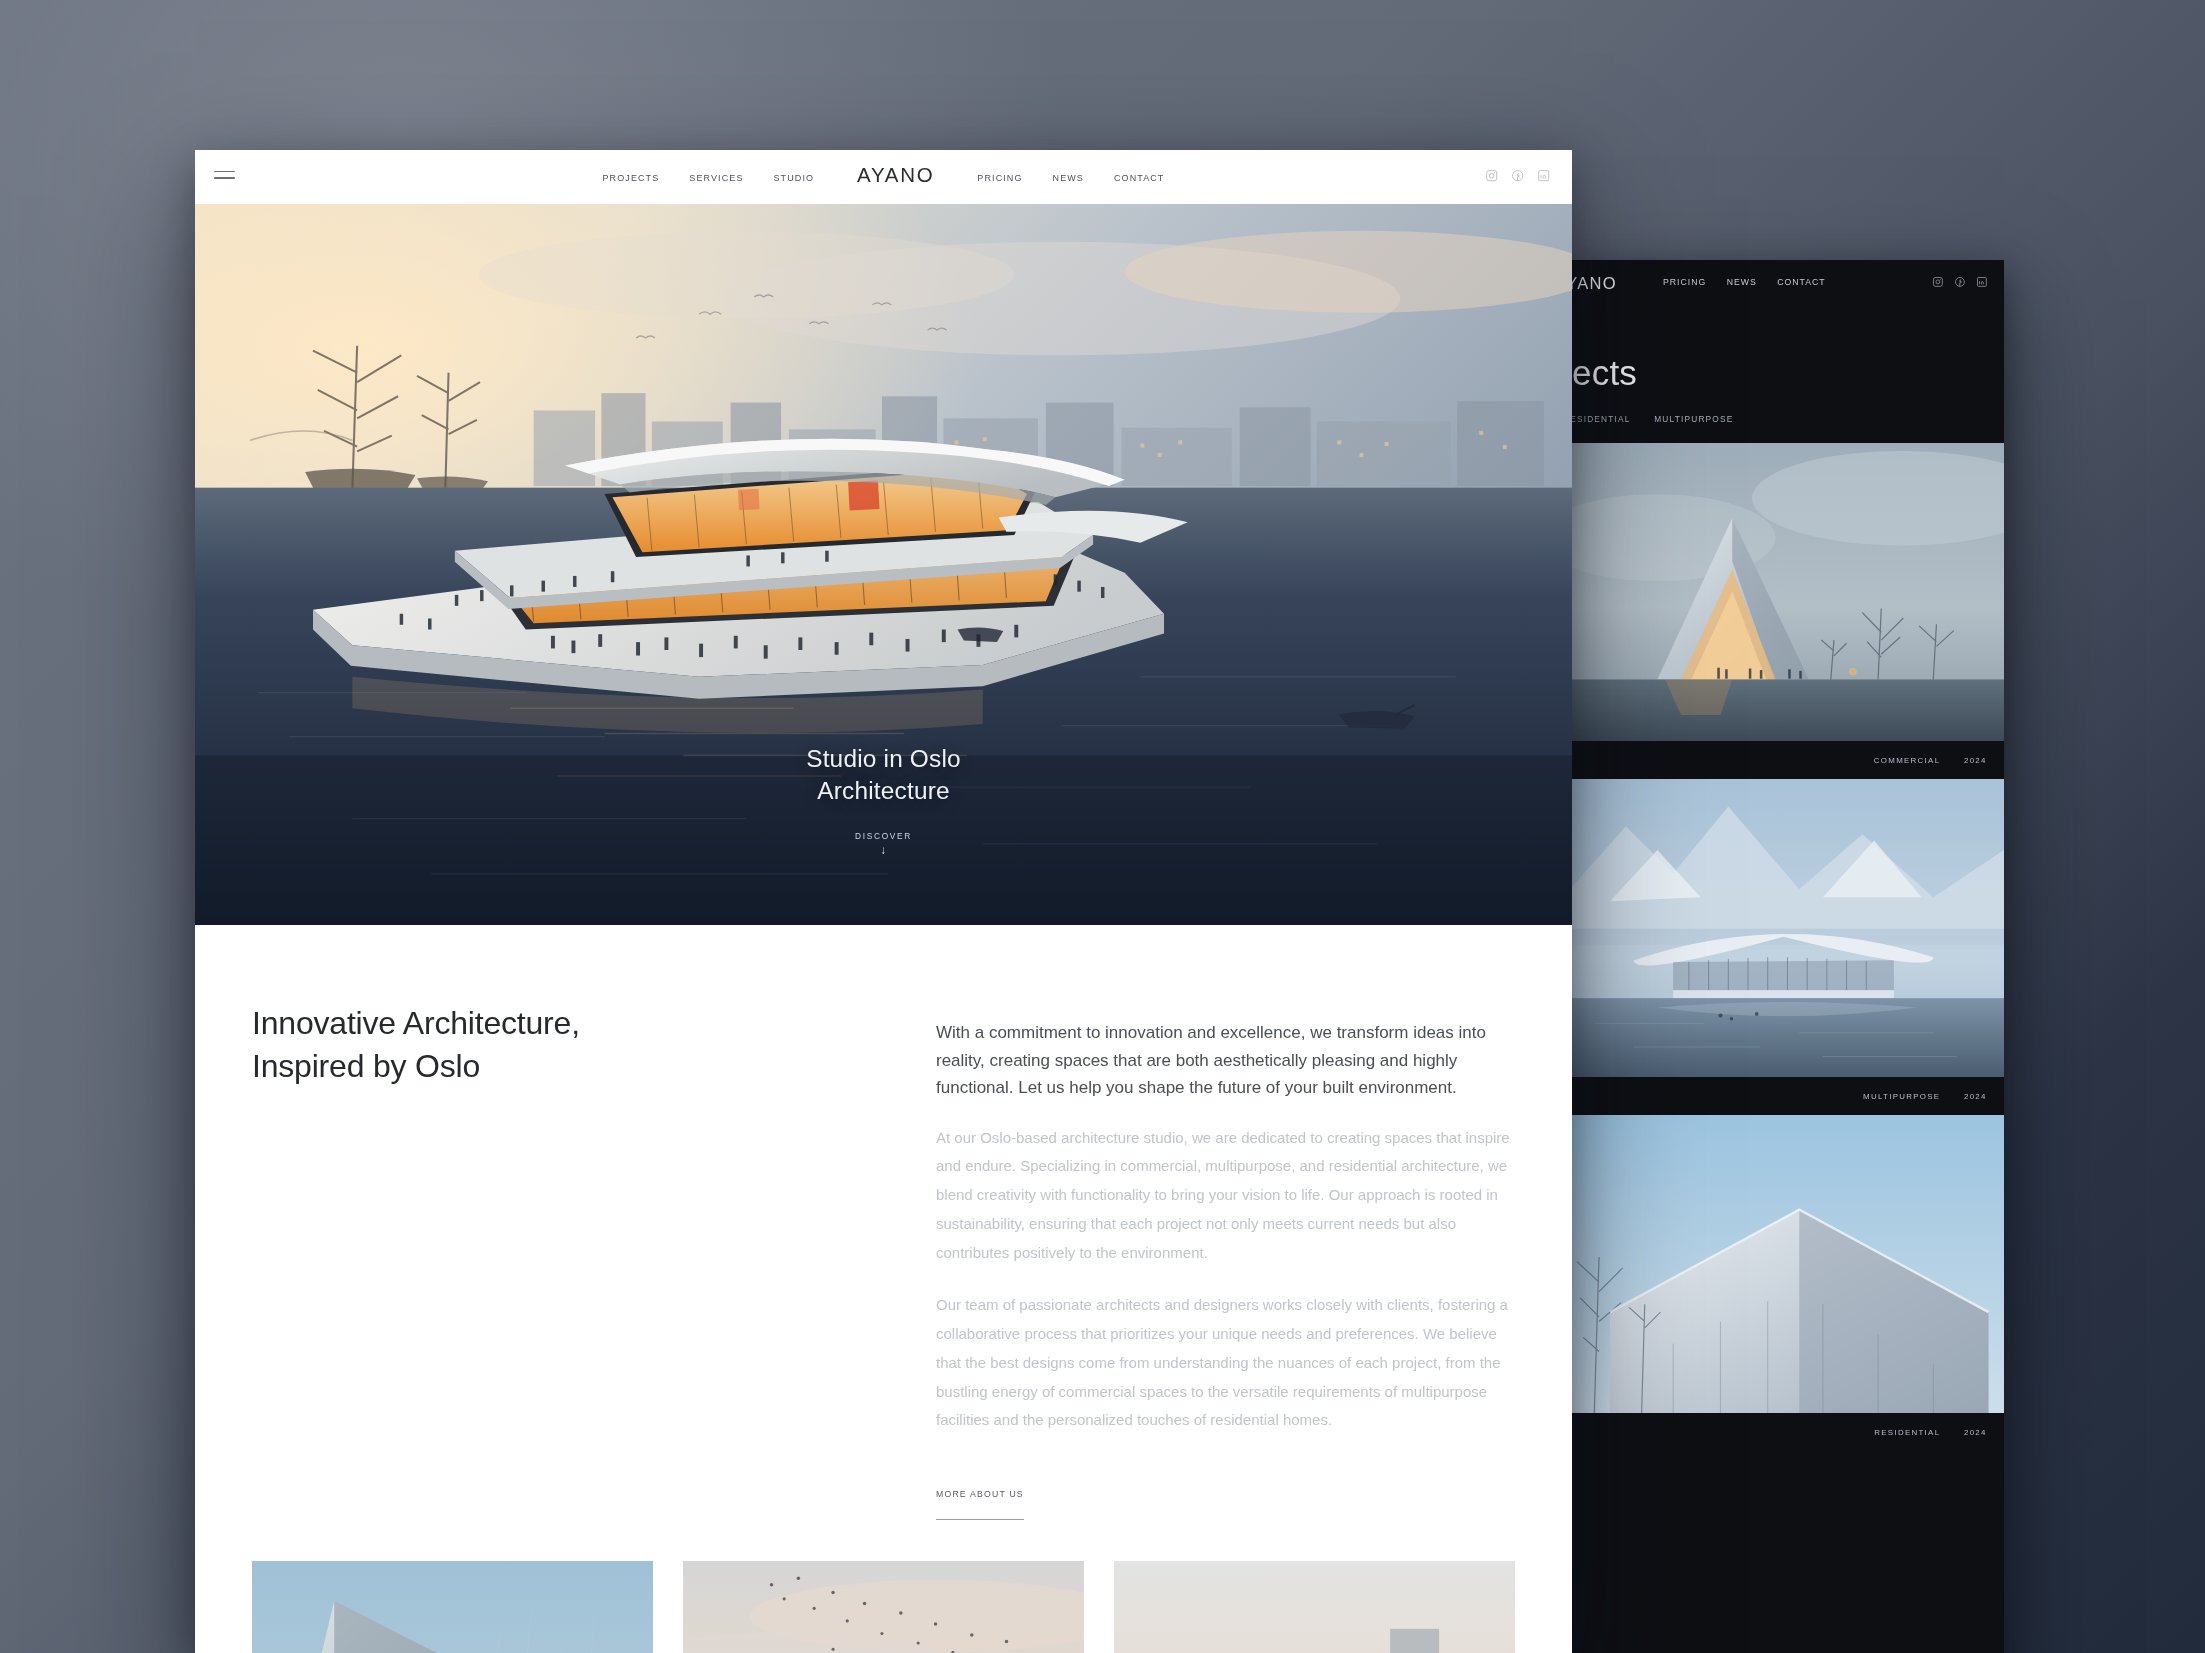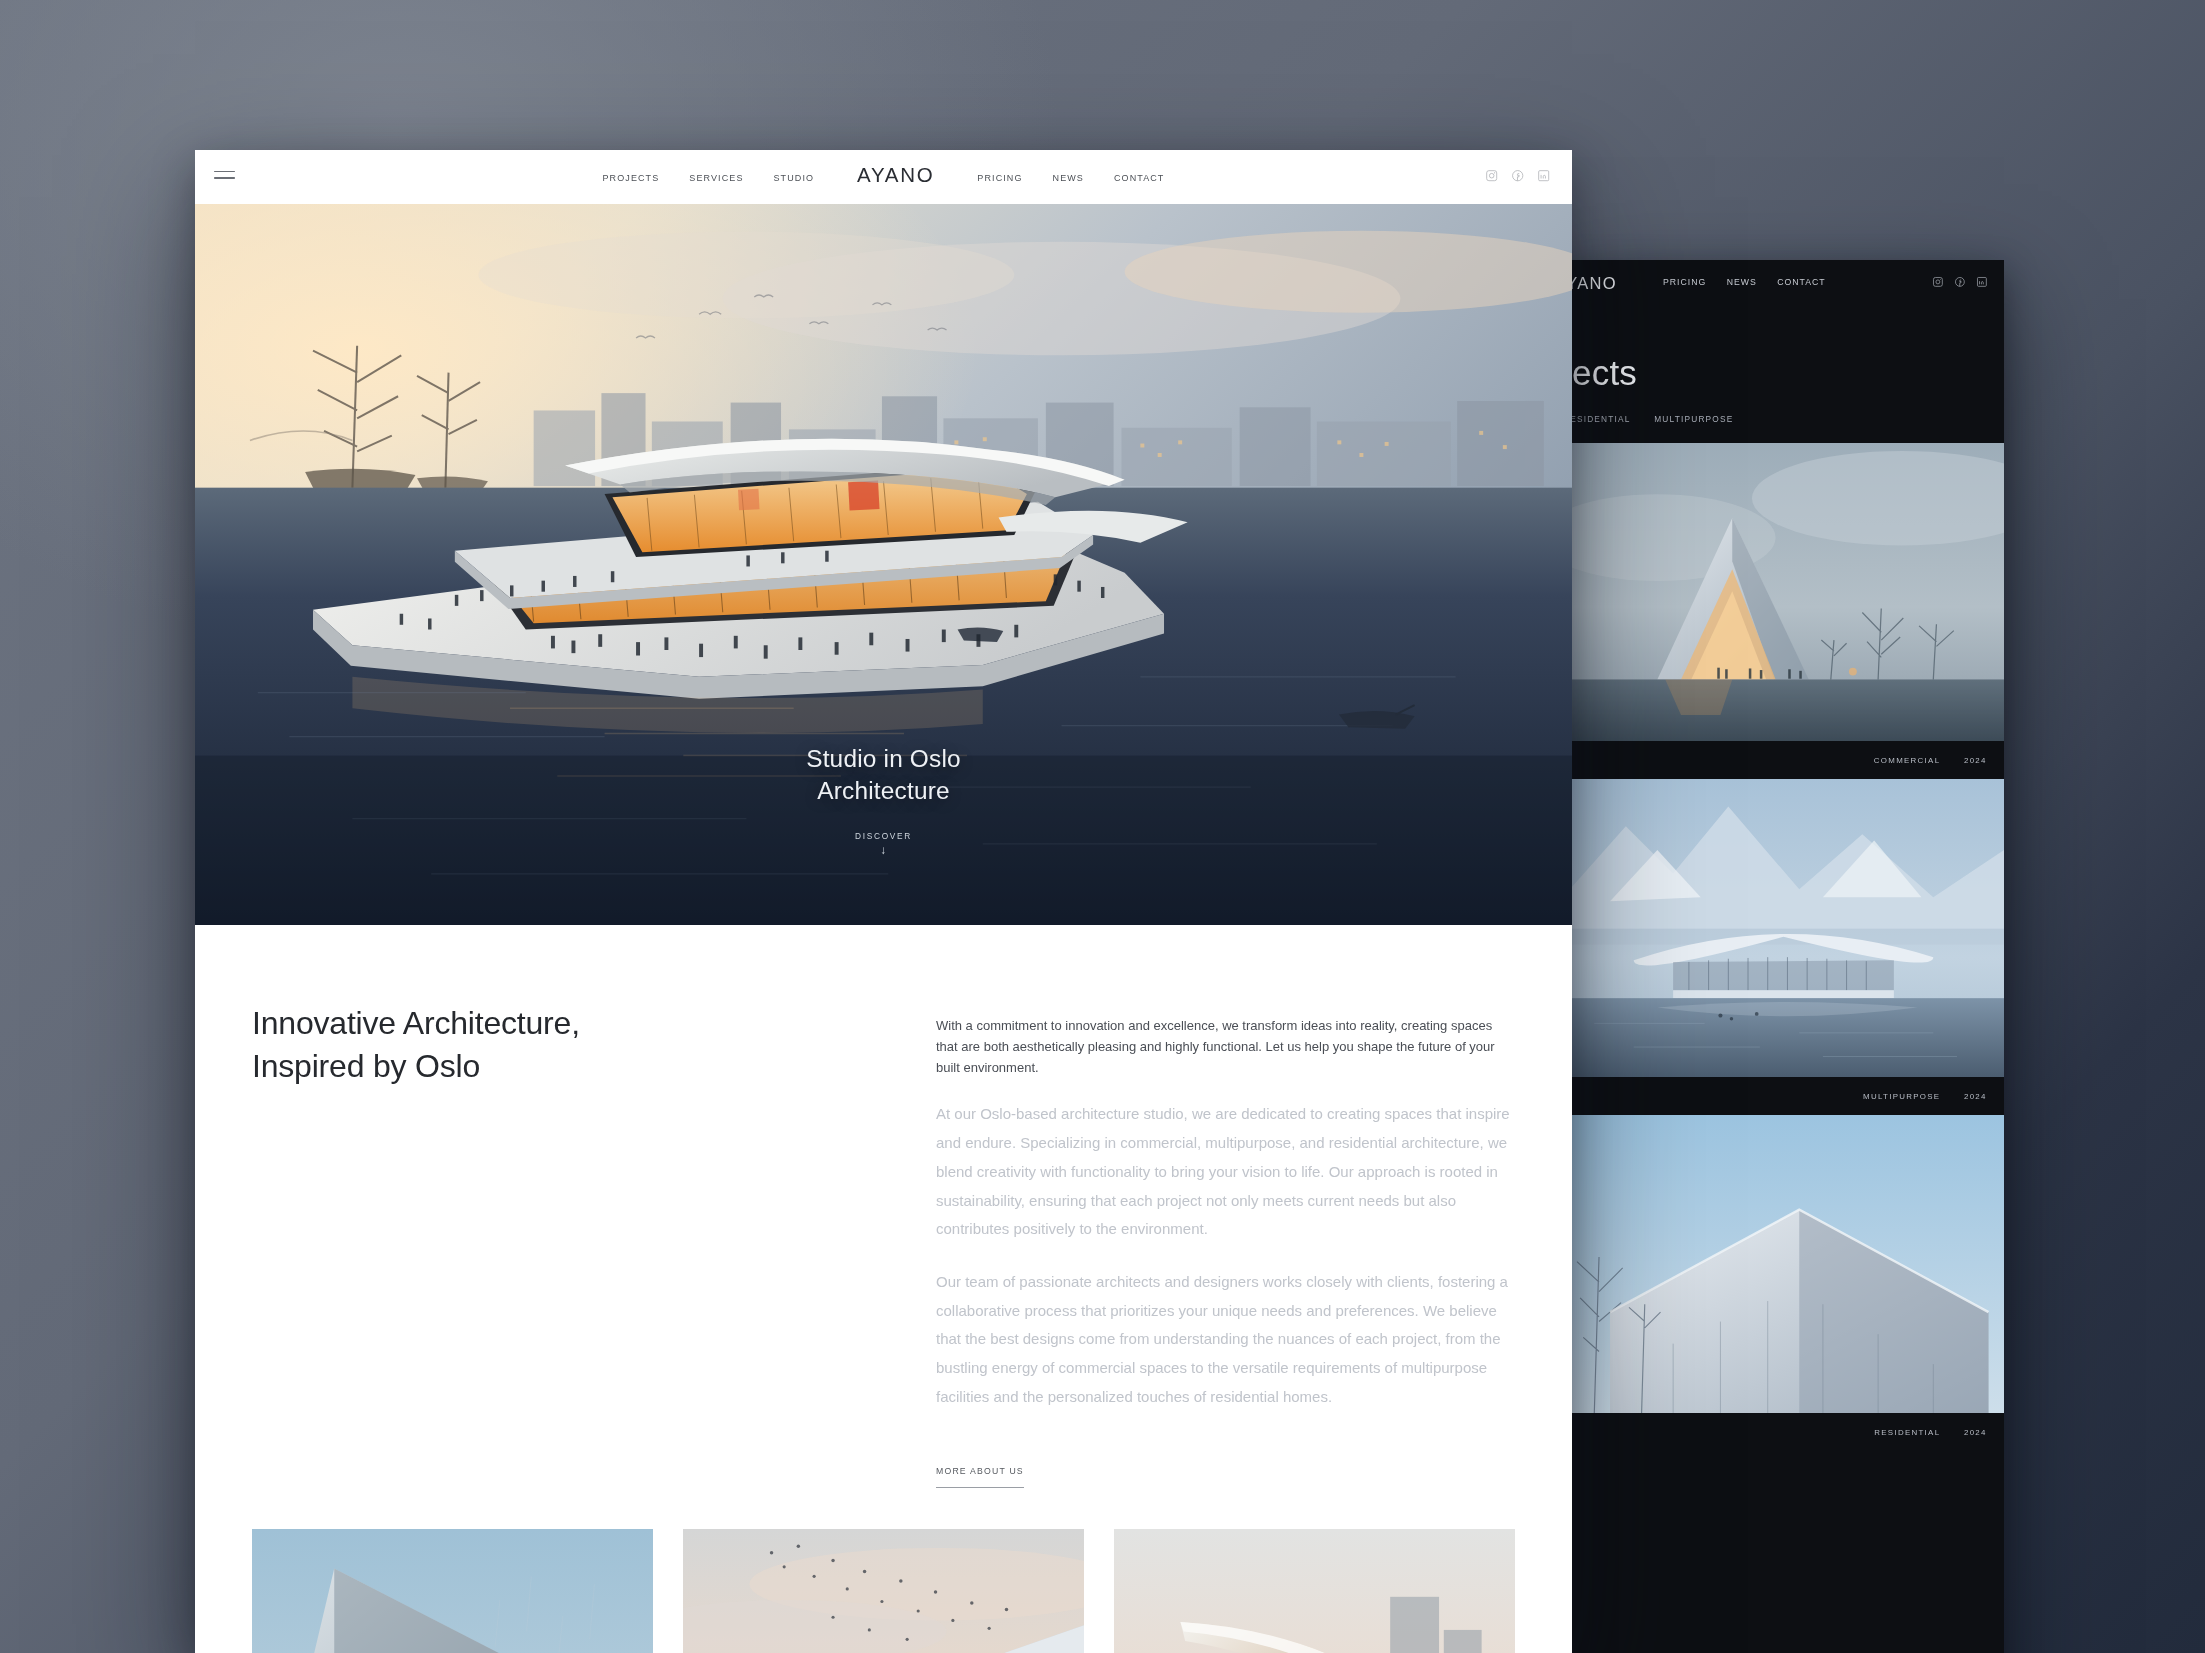--- a/index.html
+++ b/index.html
@@ -56,24 +56,24 @@
   .hero-copy{position:absolute;left:0;right:0;bottom:68px;text-align:center;z-index:4;}
   .hero-h1{font-size:24.4px;line-height:1.32;color:#eef1f5;font-weight:300;letter-spacing:0.2px;text-shadow:0 1.6px 14px rgba(0,0,0,.4);}
   .discover{margin-top:23.6px;font-size:8.3px;letter-spacing:1.7px;color:#cfd6de;}
   .arrow-down{margin-top:4.7px;font-size:11.8px;color:#cfd6de;line-height:1;}
 
   
   .about{display:flex;padding:77px 57px 0 57px;justify-content:space-between;}
   .about-left{width:441px;}
   .about-h2{font-size:32px;line-height:1.33;color:#26292e;font-weight:300;letter-spacing:-0.2px;}
   .about-right{width:579px;margin-left:72px;}
-  .lead{font-size:13px;line-height:1.62;color:#4a4e55;font-weight:300;}
+  .lead{font-size:17px;line-height:1.62;color:#4a4e55;font-weight:300;}
   .muted{font-size:15px;line-height:1.92;color:#c0c4cb;margin-top:22px;font-weight:300;}
   .muted.second{margin-top:23.6px;}
-  .more-link{display:inline-block;margin-top:39px;font-size:8.7px;letter-spacing:1.2px;color:#55595f;border-bottom:0.8px solid #9a9ea5;padding-bottom:11px;cursor:pointer;}
+  .more-link{display:inline-block;margin-top:39px;font-size:8.7px;letter-spacing:1.2px;color:#55595f;border-bottom:0.8px solid #9a9ea5;padding-bottom:20px;cursor:pointer;}
 
   
   .cards{display:flex;gap:30px;padding:41px 57px 0 57px;}
   .card{width:410px;height:339px;overflow:hidden;position:relative;background:#9fb0c0;}
 
   .sico svg{display:block;width:100%;height:100%;}
 </style>
 </head>
 <body>
 

